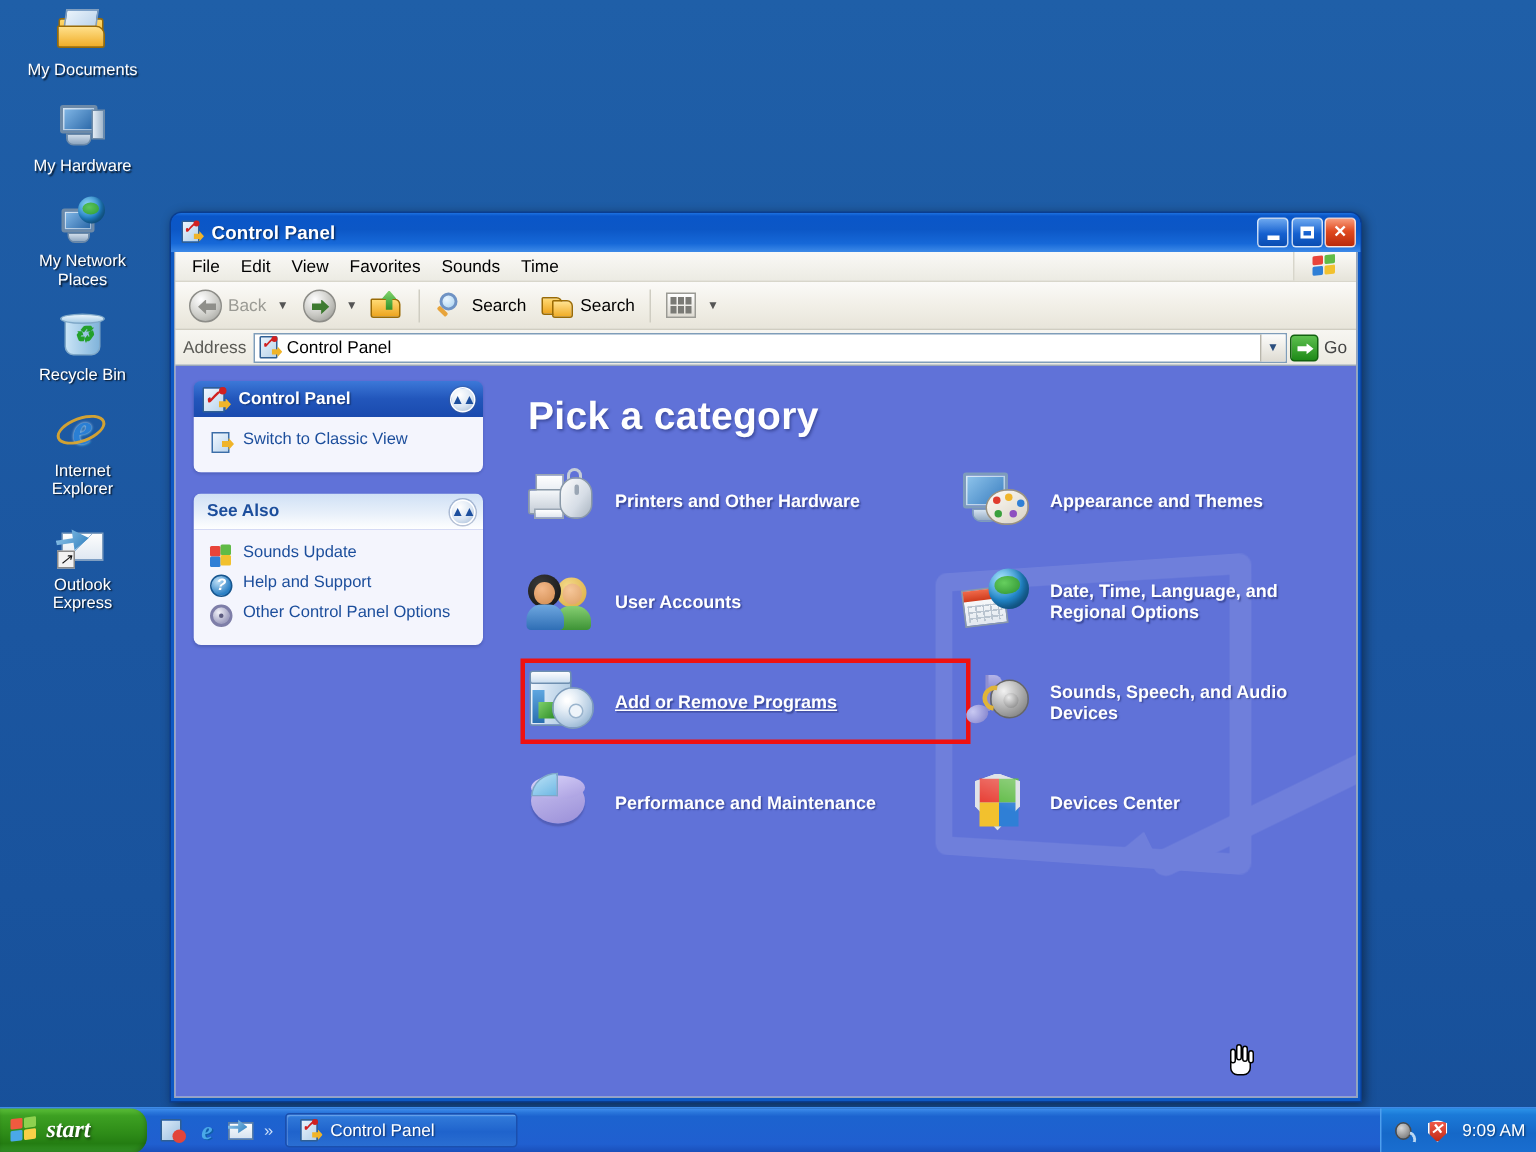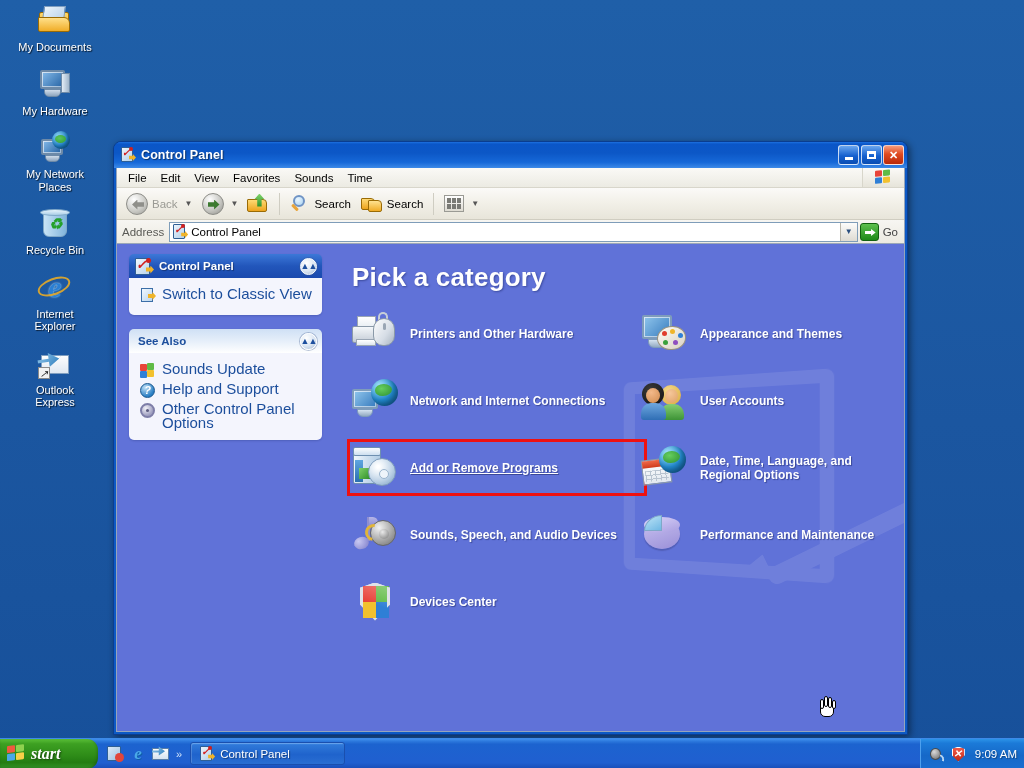--- a/index.html
+++ b/index.html
@@ -249,21 +249,21 @@
   .panel.light .phead .ptitle { color:#1c4e9c; }
 
   .collapse { width:17px; height:17px; border-radius:50%; flex:0 0 17px;
     background: radial-gradient(circle at 36% 28%, #ffffff, #dbe6f3 55%, #9fb6d2);
     border:1px solid #fff; display:flex; align-items:center; justify-content:center;
     box-shadow:0 0 0 1px rgba(60,90,140,.35); cursor:default; }
   .collapse b { color:#1d4f9e; font-size:9px; line-height:9px; font-weight:bold; letter-spacing:-1px; }
 
   .slink { display:flex; align-items:flex-start; margin:3px 0; cursor:default; }
   .slink .si { width:17px; height:17px; margin-right:6px; flex:0 0 17px; position:relative; }
-  .slink .st { font-size:15px; color:#1c4e9c; line-height:13.5px; }
+  .slink .st { font-size:11px; color:#1c4e9c; line-height:13.5px; }
 
   .sw-glyph .pg { position:absolute; left:2px; top:1px; width:12px; height:14px;
     background:linear-gradient(135deg,#f0f7ff,#bcd6ed); border:1px solid #3b6ea8; }
   .sw-glyph .ar { position:absolute; left:9px; top:5px; width:8px; height:8px; background:#f0b429;
     clip-path: polygon(0 25%,55% 25%,55% 0,100% 50%,55% 100%,55% 75%,0 75%); }
   .wu-glyph { }
   .wu-glyph .f { position:absolute; width:7px; height:7px; border-radius:1px; }
   .wu-glyph .r{left:1px;top:2px;background:#e8443a;} .wu-glyph .g{left:8px;top:1px;background:#60bb46;}
   .wu-glyph .b{left:1px;top:9px;background:#2f7fd6;} .wu-glyph .y{left:8px;top:8px;background:#f2c12e;}
   .hs-glyph .c { position:absolute; left:1px; top:1px; width:15px; height:15px; border-radius:50%;
@@ -722,59 +722,50 @@
                   <i class="p1"></i>
                   <i class="p2"></i>
                   <i class="p3"></i>
                   <i class="p4"></i>
                   <i class="p5"></i>
                 </i>
             </span>
             <span class="clab">Appearance and Themes</span>
           </div>
 
-          <div class="cat">
-            <span class="cicon i-net">
-              <i class="mon"></i>
-                <i class="scr"></i>
-                <i class="base"></i>
-                <i class="globe"></i>
-            </span>
-            <span class="clab">Network and Internet Connections</span>
-          </div>
 
           <div class="cat">
             <span class="cicon i-user">
               <i class="p2"></i>
                 <i class="f2"></i>
                 <i class="b2"></i>
               <i class="p1"></i>
                 <i class="f1"></i>
                 <i class="b1"></i>
             </span>
             <span class="clab">User Accounts</span>
           </div>
 
+          <div class="cat">
+            <span class="cicon i-date">
+              <i class="cal"></i>
+                <i class="globe"></i>
+            </span>
+            <span class="clab">Date, Time, Language, and Regional Options</span>
+          </div>
+
           <div class="cat highlighted hovered">
             <span class="cicon i-add">
               <i class="box"></i>
                 <i class="lid"></i>
                 <i class="blu"></i>
                 <i class="sq"></i>
                 <i class="cd"></i>
             </span>
             <span class="clab">Add or Remove Programs</span>
-          </div>
-
-          <div class="cat">
-            <span class="cicon i-date">
-              <i class="cal"></i>
-                <i class="globe"></i>
-            </span>
-            <span class="clab">Date, Time, Language, and Regional Options</span>
           </div>
 
           <div class="cat">
             <span class="cicon i-snd">
               <i class="note">
                   <i class="stem"></i>
                   <i class="flag"></i>
                   <i class="head"></i>
                 </i>
               <i class="spk"></i>

